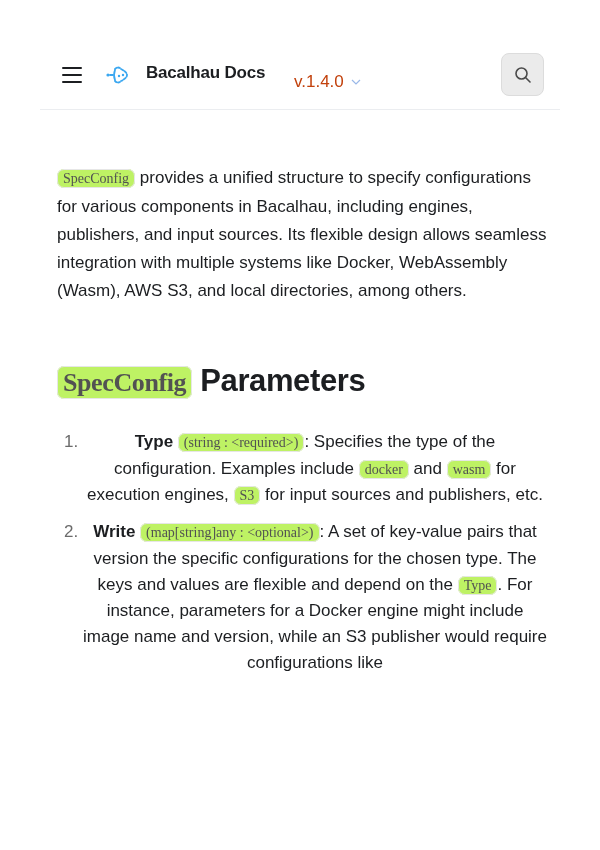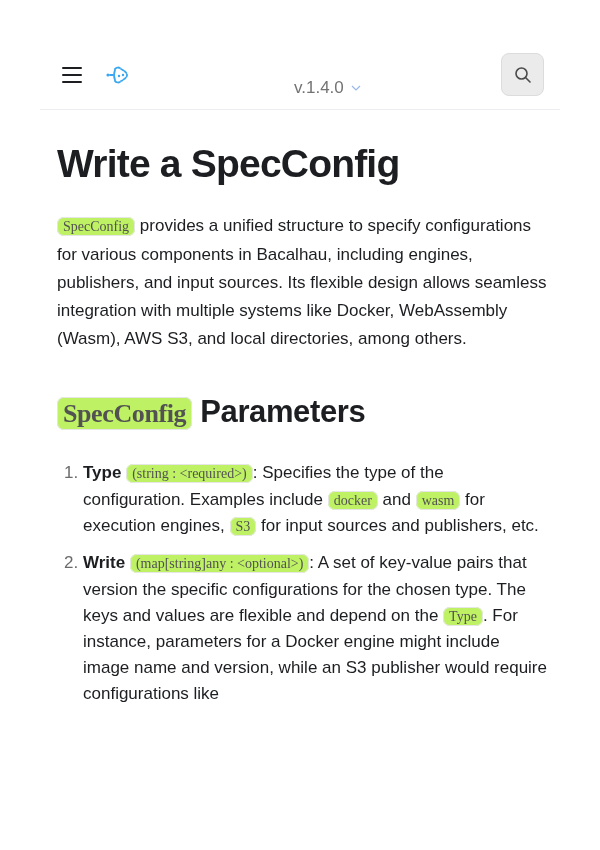--- a/index.html
+++ b/index.html
@@ -7,40 +7,40 @@
   body { font-family: "Liberation Sans", "DejaVu Sans", sans-serif; color: #1c1e21; position: relative; }
 
   .navbar {
     position: absolute; left: 40px; top: 40px; width: 520px; height: 70px;
     border-bottom: 1px solid #ebedf0;
   }
   .hamburger { position: absolute; left: 22px; top: 27px; width: 20px; height: 16px; cursor: pointer; }
   .hamburger span { display: block; height: 2px; background: #1c1e21; margin-bottom: 5px; border-radius: 1px; }
   .logo { position: absolute; left: 66px; top: 24px; width: 24px; height: 22px; }
   .brand { position: absolute; left: 106px; top: 23px; font-size: 17px; font-weight: bold; color: #1c1e21; letter-spacing: -0.2px; }
-  .version { position: absolute; left: 254px; top: 38px; font-size: 17px; color: #737373; cursor: pointer; display: flex; align-items: center; }
+  .version { position: absolute; left: 254px; top: 32px; font-size: 17px; color: #c2410c; cursor: pointer; display: flex; align-items: center; }
   .version .chev { margin-left: 7px; width: 10px; height: 10px; }
   .search-btn {
     position: absolute; left: 461px; top: 13px; width: 43px; height: 43px;
     background: #ebebeb; border: 1px solid #dcdcdc; border-radius: 8px;
     display: flex; align-items: center; justify-content: center; cursor: pointer;
   }
 
   .content { position: absolute; left: 57px; top: 140px; width: 490px; }
   h1 { font-size: 39px; font-weight: bold; letter-spacing: -0.8px; color: #1c1e21; line-height: 48px; }
   .intro { margin-top: 24px; font-size: 17px; line-height: 28px; color: #1c1e21; }
   code {
     font-family: Liberation Serif, serif;
     font-size: 14px; color: #525252; background: #bef264;
     border: 1px solid #e6e6e6; border-radius: 7px; padding: 1px 5px;
   }
-  h2 { margin-top: 39px; font-size: 31px; font-weight: bold; color: #1c1e21; line-height: 40px; letter-spacing: -0.4px; }
+  h2 { margin-top: 56px; font-size: 31px; font-weight: bold; color: #1c1e21; line-height: 40px; letter-spacing: -0.4px; }
   h2 code { font-size: 26px; padding: 1px 5px; }
 
-  ol { margin-top: 26px; padding-left: 26px; font-size: 17px; line-height: 25.7px; color: #1c1e21; }
+  ol { margin-top: 26px; padding-left: 26px; font-size: 17px; line-height: 25.7px; color: #1c1e21; text-align: center; }
   ol li { margin-bottom: 10px; padding-left: 0; }
   ol li::marker { color: #6b6b6b; }
   ol code { font-size: 14px; }
   ol b { font-weight: bold; }
 </style>
 </head>
 <body>
 
 <div class="navbar">
   <div class="hamburger">
@@ -51,36 +51,36 @@
   <svg class="logo" viewBox="0 0 24 22">
     <circle cx="2" cy="11" r="1.6" fill="#3ba7f0"></circle>
     <path d="M4 11 L7 11" stroke="#3ba7f0" stroke-width="1.8" stroke-linecap="round"></path>
     <path d="M9 5 Q12 2 15 5" stroke="#3ba7f0" stroke-width="1.8" fill="none" stroke-linecap="round" stroke-dasharray="2 1.5"></path>
     <path d="M9 17 Q12 20 15 17" stroke="#3ba7f0" stroke-width="1.8" fill="none" stroke-linecap="round" stroke-dasharray="2 1.5"></path>
     <path d="M9 6 Q7 11 9 16" stroke="#3ba7f0" stroke-width="1.8" fill="none" stroke-linecap="round"></path>
     <path d="M15 5 Q21 8 21 11 Q21 14 15 17" stroke="#3ba7f0" stroke-width="1.8" fill="none" stroke-linecap="round" stroke-dasharray="2.5 1.5"></path>
     <circle cx="13" cy="12" r="1.2" fill="#3ba7f0"></circle>
     <circle cx="17" cy="11" r="1.2" fill="#3ba7f0"></circle>
   </svg>
+  <div class="brand">Bacalhau Docs</div>
   <div class="version">
     <span>v.1.4.0</span>
     <svg class="chev" viewBox="0 0 10 10">
       <path d="M1 3 L5 7 L9 3" stroke="#9ab8e8" stroke-width="1.2" fill="none"></path>
     </svg>
   </div>
   <div class="search-btn">
     <svg width="18" height="18" viewBox="0 0 18 18">
       <circle cx="7.5" cy="7.5" r="5.5" stroke="#4a4a4a" stroke-width="1.6" fill="none"></circle>
       <path d="M11.5 11.5 L16 16" stroke="#4a4a4a" stroke-width="1.6" stroke-linecap="round"></path>
     </svg>
   </div>
 </div>
 
 <div class="content">
-  <h1>Write a SpecConfig</h1>
 
   <p class="intro"><code>SpecConfig</code><span> provides a unified structure to specify configurations for various components in Bacalhau, including engines, publishers, and input sources. Its flexible design allows seamless integration with multiple systems like Docker, WebAssembly (Wasm), AWS S3, and local directories, among others.</span></p>
 
   <h2><code>SpecConfig</code><span> Parameters</span></h2>
 
   <ol>
     <li><b>Type</b> <code>(string : &lt;required&gt;)</code><span>: Specifies the type of the configuration. Examples include </span><code>docker</code><span> and </span><code>wasm</code><span> for execution engines, </span><code>S3</code><span> for input sources and publishers, etc.</span></li>
     <li><b>Write</b> <code>(map[string]any : &lt;optional&gt;)</code><span>: A set of key-value pairs that version the specific configurations for the chosen type. The keys and values are flexible and depend on the </span><code>Type</code><span>. For instance, parameters for a Docker engine might include image name and version, while an S3 publisher would require configurations like</span></li>
   </ol>
 </div>

